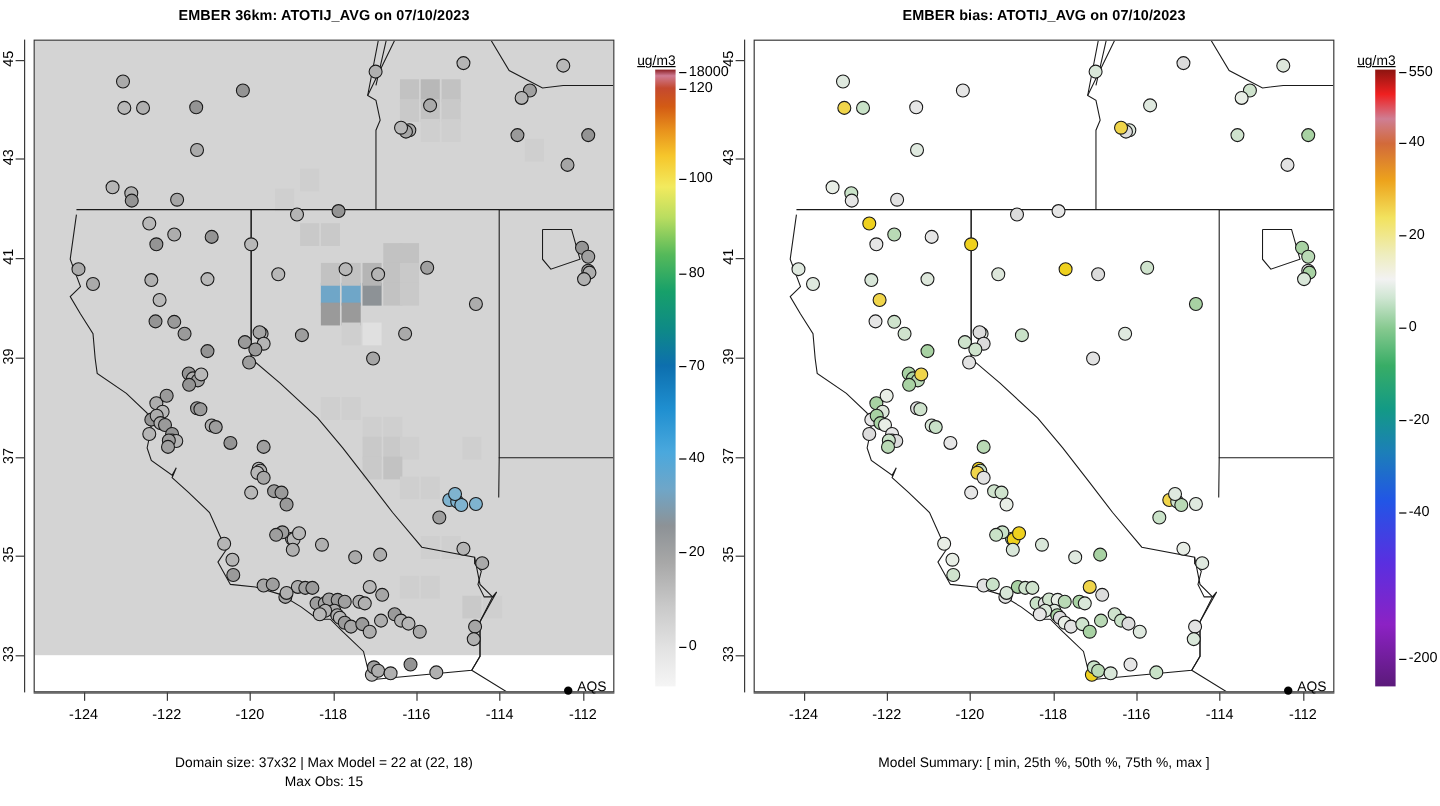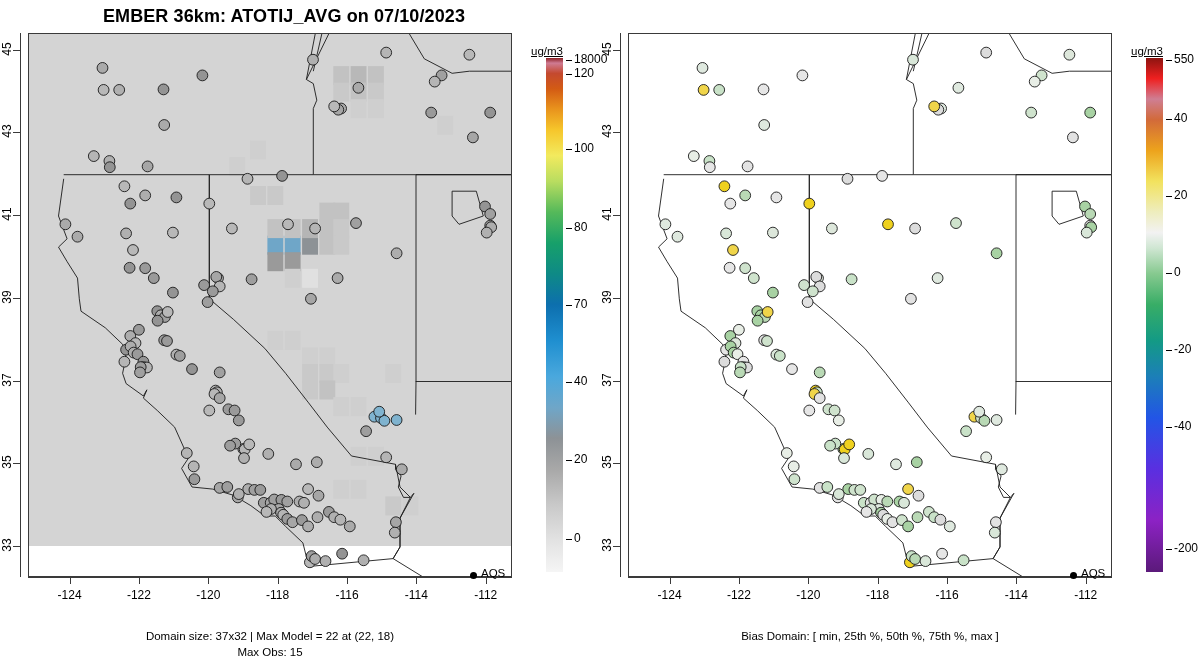--- a/index.html
+++ b/index.html
@@ -2,21 +2,21 @@
 <html><head>
 <meta charset="utf-8">
 <style>
   html,body{margin:0;padding:0;background:#ffffff;}
   body{width:1200px;height:672px;position:relative;overflow:hidden;
        font-family:"Liberation Sans", sans-serif;color:#000;}
   .panel{position:absolute;top:0;height:672px;}
   #panel-left{left:0;width:600px;}
   #panel-right{left:600px;width:600px;}
   .ptitle{position:absolute;top:6px;left:0;width:540px;text-align:center;
-          font-size:18px;font-weight:bold;letter-spacing:.1px;padding-left:14px;}
+          font-size:12px;font-weight:bold;letter-spacing:.1px;}
   .plotbox{position:absolute;left:28px;top:33px;width:484px;height:544px;
            border:1px solid #3a3a3a;box-sizing:border-box;background:#fff;overflow:hidden;}
   svg{display:block;}
   .axis-x{position:absolute;left:28px;top:577px;width:484px;height:1px;background:#3a3a3a;}
   .xtick{position:absolute;top:577px;width:1px;height:7px;background:#3a3a3a;}
   .xlab{position:absolute;top:588px;font-size:12px;text-align:center;width:44px;}
   .axis-y{position:absolute;left:20px;top:33px;width:1px;height:544px;background:#3a3a3a;}
   .ytick{position:absolute;left:13px;width:7px;height:1px;background:#3a3a3a;}
   .ylab{position:absolute;font-size:12px;width:40px;text-align:center;
         transform:rotate(-90deg);transform-origin:center center;}
@@ -325,20 +325,21 @@
       <div class="cblab" style="left: 574px; top: 373.82px;">40</div>
       <div class="cbtick" style="left: 566px; top: 459.948px;"></div>
       <div class="cblab" style="left: 574px; top: 451.948px;">20</div>
       <div class="cbtick" style="left: 566px; top: 538.59px;"></div>
       <div class="cblab" style="left: 574px; top: 530.59px;">0</div>
     </div>
 </div>
 
 <div class="panel" id="panel-right">
 
+  <div class="ptitle">EMBER bias: ATOTIJ_AVG on 07/10/2023</div>
 
   <div class="plotbox">
     <svg width="482" height="542" viewBox="0 0 482 542">
       <defs>
         <clipPath id="clipR">
             <rect x="0" y="0" width="482" height="542"></rect>
           </clipPath>
       </defs>
       <g clip-path="url(#clipR)">
         <rect x="0" y="0" width="482" height="542" fill="#ffffff"></rect>
@@ -546,21 +547,21 @@
       <div class="ylab" style="left: -13px; top: 372.542px;">37</div>
       <div class="ytick" style="top: 463.29px;"></div>
       <div class="ylab" style="left: -13px; top: 455.29px;">35</div>
       <div class="ytick" style="top: 546.038px;"></div>
       <div class="ylab" style="left: -13px; top: 538.038px;">33</div>
     </div>
 
   <div class="aqs-dot" style="left:470px;top:572px;"></div>
   <div class="aqs-txt" style="left:481px;top:567px;">AQS</div>
 
-  <div class="cap cap1">Bias Domain: [ min, 25th %, 50th %, 75th %, max ]</div>
+  <div class="cap cap1">Model Summary: [ min, 25th %, 50th %, 75th %, max ]</div>
 
   <div class="cbtitle" style="left:531px;top:45px;">ug/m3</div>
   <div class="cbar" id="cbarR" style="left: 546px; top: 58px; height: 514px; background: linear-gradient(to top, rgb(91, 26, 122) 0%, rgb(140, 34, 196) 10%, rgb(90, 47, 224) 20%, rgb(34, 85, 230) 30%, rgb(28, 127, 184) 38%, rgb(19, 154, 133) 45%, rgb(56, 173, 102) 52%, rgb(134, 201, 143) 58%, rgb(207, 230, 210) 63%, rgb(242, 242, 242) 66%, rgb(238, 237, 190) 70%, rgb(242, 226, 94) 76%, rgb(237, 163, 28) 82%, rgb(210, 106, 58) 88%, rgb(207, 126, 147) 92%, rgb(239, 32, 32) 96%, rgb(141, 20, 16) 100%);"></div>
   <div id="cbticksR">
       <div class="cbtick" style="left: 566px; top: 59.542px;"></div>
       <div class="cblab" style="left: 574px; top: 51.542px;">550</div>
       <div class="cbtick" style="left: 566px; top: 118.652px;"></div>
       <div class="cblab" style="left: 574px; top: 110.652px;">40</div>
       <div class="cbtick" style="left: 566px; top: 195.752px;"></div>
       <div class="cblab" style="left: 574px; top: 187.752px;">20</div>

